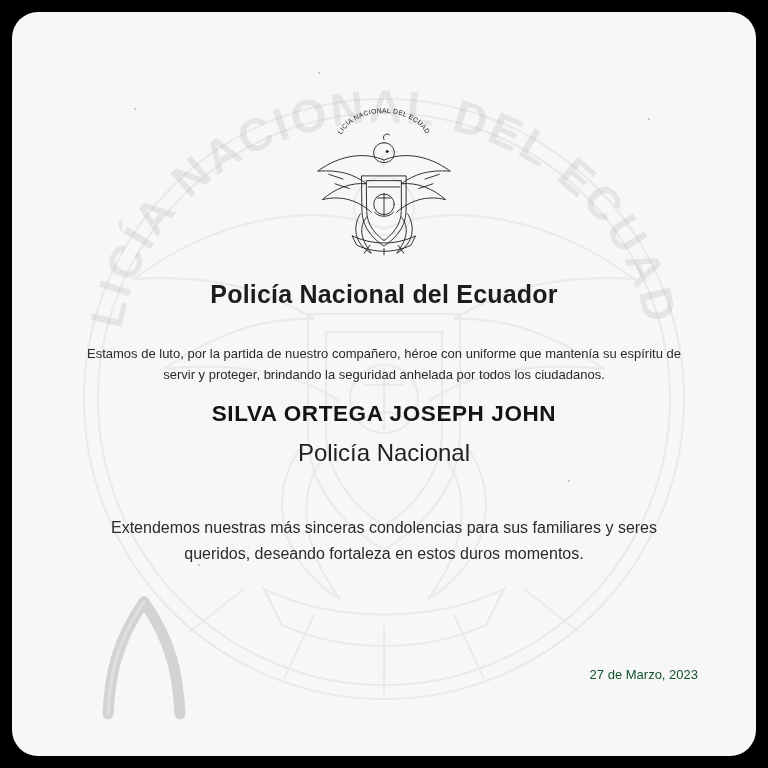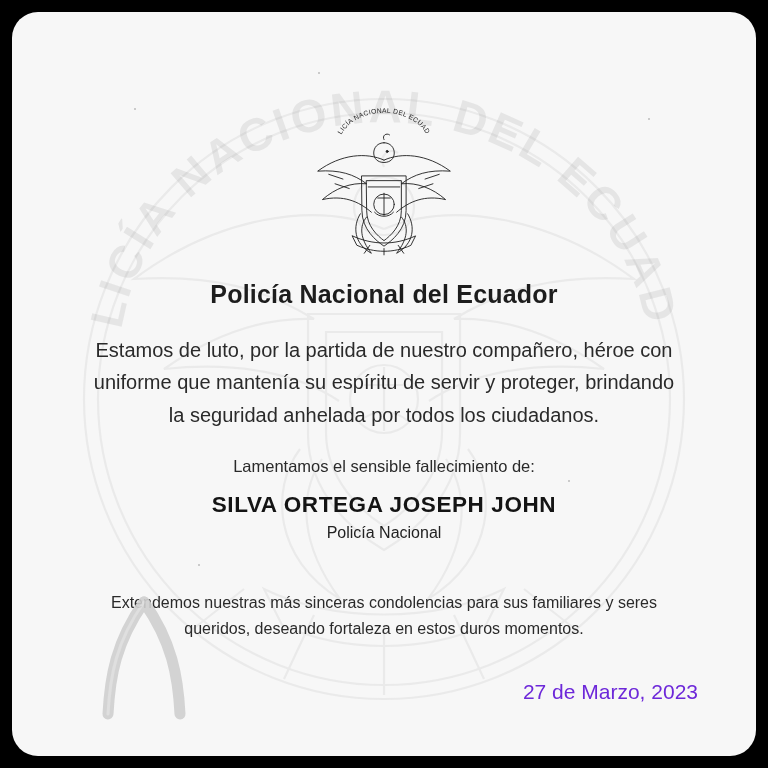--- a/index.html
+++ b/index.html
@@ -82,22 +82,22 @@
   .org-title {
     margin-top: 22px;
     font-size: 25px;
     font-weight: bold;
     letter-spacing: 0.2px;
     color: #1d1d1d;
     text-align: center;
   }
 
   .para {
-    margin-top: 25px;
-    font-size: 20px;
+    margin-top: 34px;
+    font-size: 13px;
     line-height: 1.62;
     text-align: center;
     color: #2a2a2a;
     max-width: 600px;
   }
 
   .lament {
     margin-top: 26px;
     font-size: 16.5px;
     text-align: center;
@@ -107,41 +107,41 @@
   .deceased-name {
     margin-top: 16px;
     font-size: 22.5px;
     font-weight: bold;
     letter-spacing: 0.6px;
     text-align: center;
     color: #141414;
   }
 
   .deceased-rank {
-    margin-top: 6px;
-    font-size: 16px;
+    margin-top: 12px;
+    font-size: 24px;
     text-align: center;
     color: #222222;
   }
 
   .condolence {
     margin-top: 48px;
     font-size: 16px;
     line-height: 1.6;
     text-align: center;
     color: #2a2a2a;
     max-width: 610px;
   }
 
   .date {
     position: absolute;
     right: 58px;
-    bottom: 52px;
-    font-size: 21px;
-    color: #6d28d9;
+    bottom: 74px;
+    font-size: 13px;
+    color: #14532d;
     z-index: 4;
   }
 
   .ribbon {
     position: absolute;
     left: 74px;
     bottom: 32px;
     width: 120px;
     height: 140px;
     z-index: 4;
@@ -239,21 +239,20 @@
 
             <path d="M100 178 v8 M82 174 l -7 10 M118 174 l 7 10"></path>
           </g>
         </svg>
       </div>
 
       <div class="org-title">Policía Nacional del Ecuador</div>
 
       <div class="para">Estamos de luto, por la partida de nuestro compañero, héroe con uniforme que mantenía su espíritu de servir y proteger, brindando la seguridad anhelada por todos los ciudadanos.</div>
 
-      <div class="lament">Lamentamos el sensible fallecimiento de:</div>
 
       <div class="deceased-name">SILVA ORTEGA JOSEPH JOHN</div>
 
       <div class="deceased-rank">Policía Nacional</div>
 
       <div class="condolence">Extendemos nuestras más sinceras condolencias para sus familiares y seres queridos, deseando fortaleza en estos duros momentos.</div>
 
     </div>
 
     <div class="date">27 de Marzo, 2023</div>

